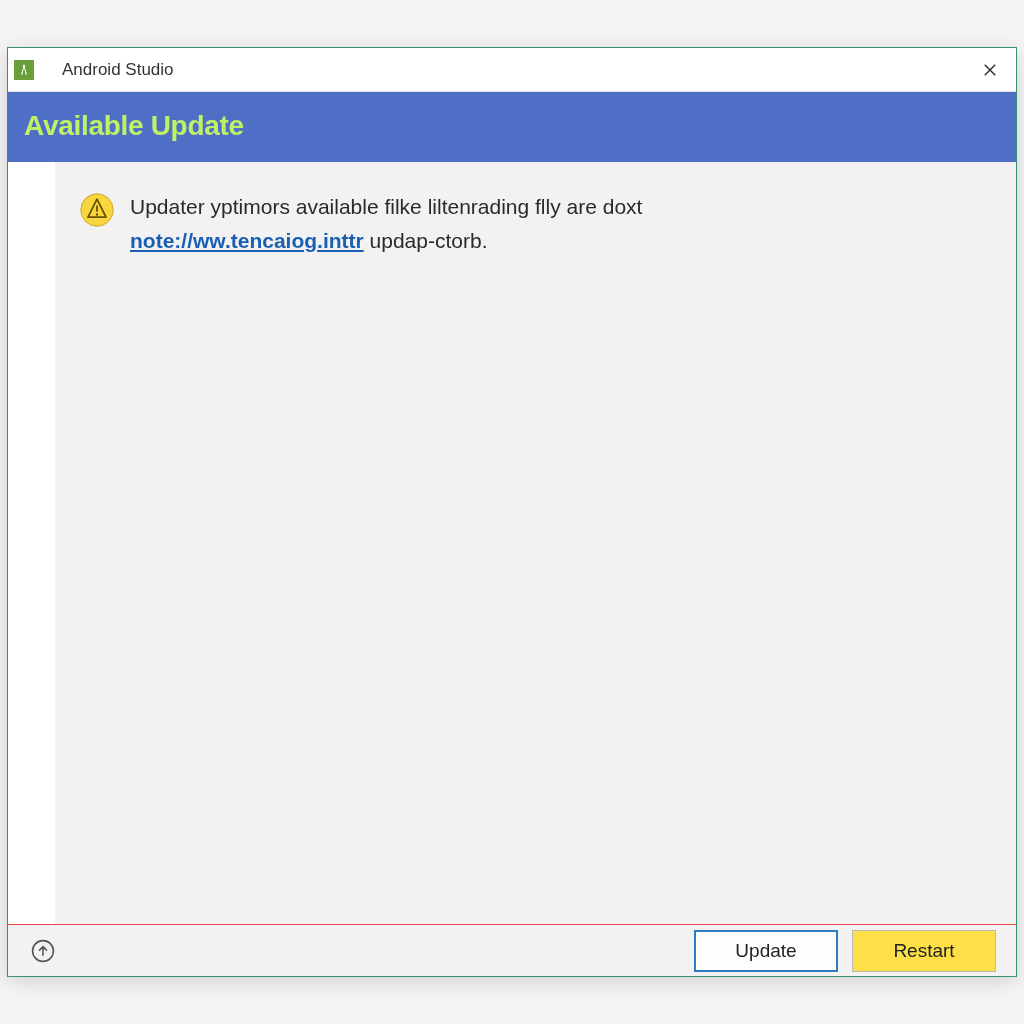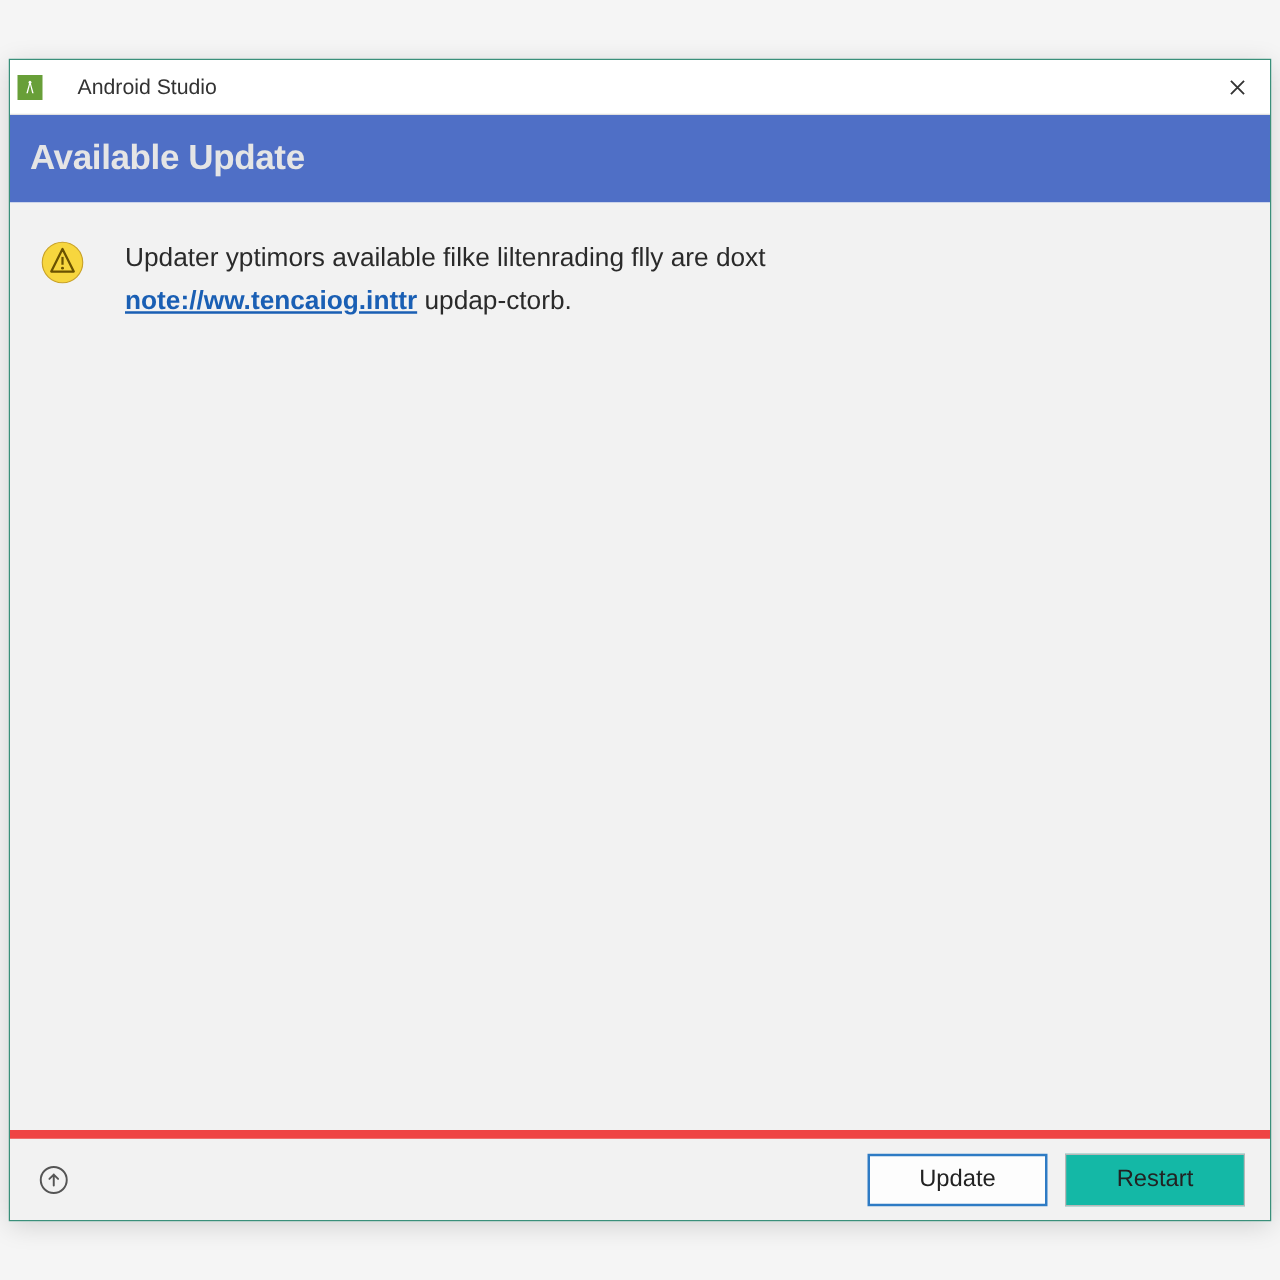--- a/index.html
+++ b/index.html
@@ -63,34 +63,35 @@
       cursor: pointer;
       font-size: 18px;
       color: #333;
     }
     .close-btn svg {
       width: 18px;
       height: 18px;
     }
     .banner {
       background: #4f6fc6;
-      color: #e5e5e5;
+      color: #bef264;
       padding: 18px 16px 20px 16px;
     }
     .banner-title {
       font-size: 28px;
       font-weight: 600;
       letter-spacing: -0.3px;
     }
     .content-area {
       flex: 1;
       background: #f2f2f2;
       padding: 28px 24px;
       display: flex;
-      gap: 32px;
+      gap: 15px;
+      margin-left: 47px;
     }
     .warning-icon {
       width: 36px;
       height: 36px;
       flex-shrink: 0;
       margin-top: 2px;
     }
     .warning-icon svg {
       width: 36px;
       height: 36px;
@@ -100,23 +101,23 @@
       color: #2a2a2a;
       line-height: 1.6;
     }
     .message-link {
       color: #1a5fb4;
       text-decoration: underline;
       cursor: pointer;
       font-weight: bold;
     }
     .footer-bar {
-      height: 72px;
+      height: 52px;
       background: #f2f2f2;
-      border-top: 7px solid #ef4444;
+      border-top: 1px solid #ef4444;
       display: flex;
       align-items: center;
       padding: 0 20px;
       gap: 14px;
     }
     .help-icon {
       width: 30px;
       height: 30px;
       display: flex;
       align-items: center;
@@ -128,21 +129,21 @@
       height: 26px;
     }
     .footer-spacer {
       flex: 1;
     }
     .btn {
       min-width: 144px;
       height: 42px;
       font-size: 19px;
       color: #222;
-      background: #14b8a6;
+      background: #fde047;
       border: 1px solid #b8b8b8;
       cursor: pointer;
       display: flex;
       align-items: center;
       justify-content: center;
     }
     .btn.primary {
       background: #fdfdfd;
       border: 2px solid #2e7bc4;
     }

